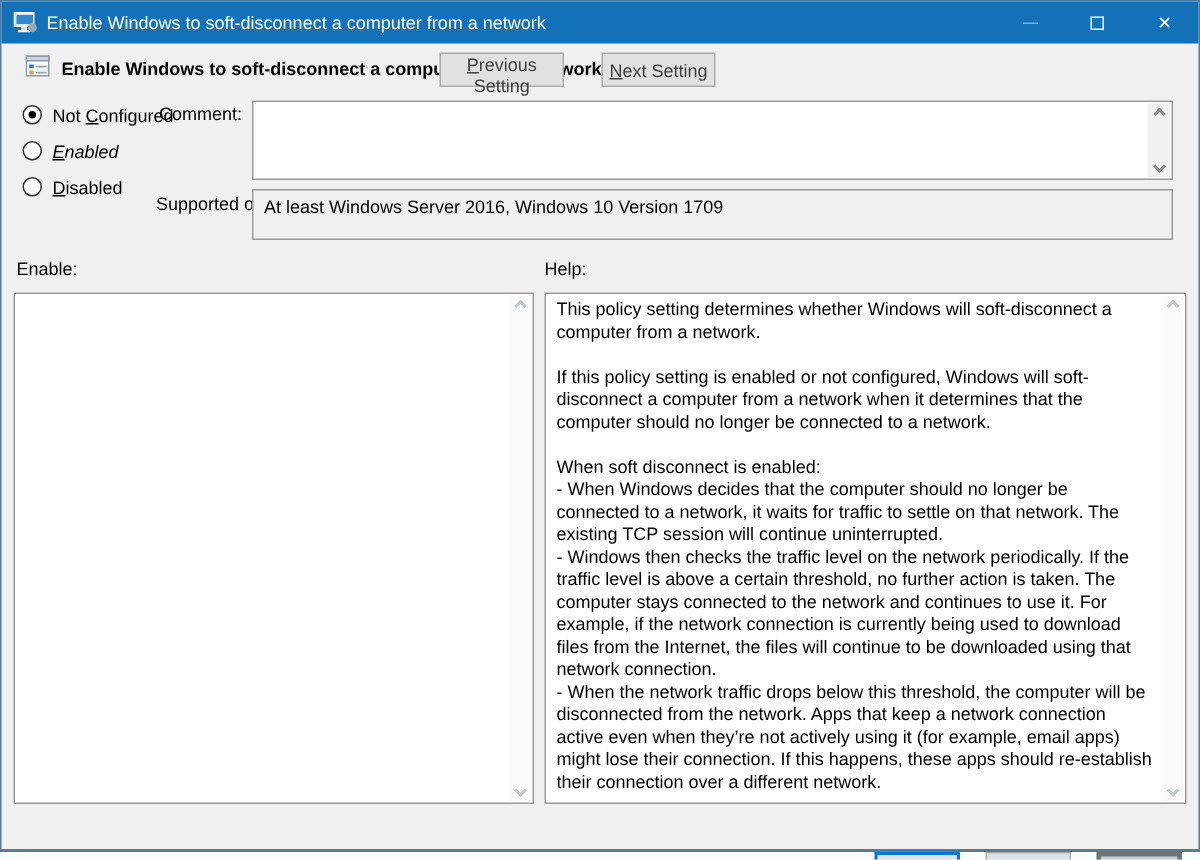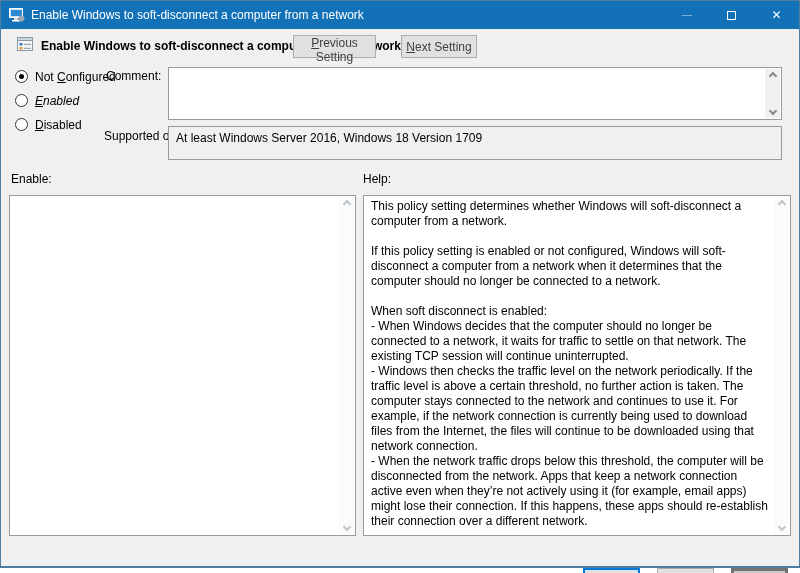--- a/index.html
+++ b/index.html
@@ -159,21 +159,21 @@
   <div class="comment-box">
     <span></span>
     <span class="fake-vscroll">
       <span class="chev up"></span>
       <span class="chev down"></span>
     </span>
   </div>
 
   <span class="lbl-supported">Supported on:</span>
   <div class="supported-box">
-    <span>At least Windows Server 2016, Windows 18 Version 1709</span>
+    <span>At least Windows Server 2016, Windows 10 Version 1709</span>
   </div>
 
   <span class="lbl-options">Enable:</span>
   <div class="options-panel">
     <span class="fake-vscroll light">
       <span class="chev up pale"></span>
       <span class="chev down pale"></span>
     </span>
   </div>
 

